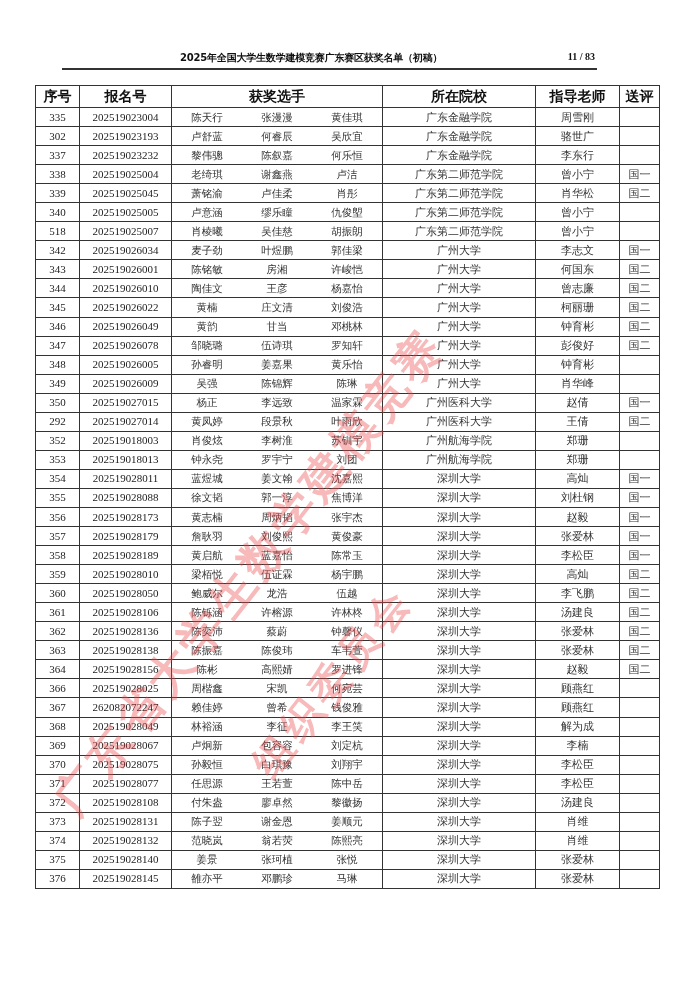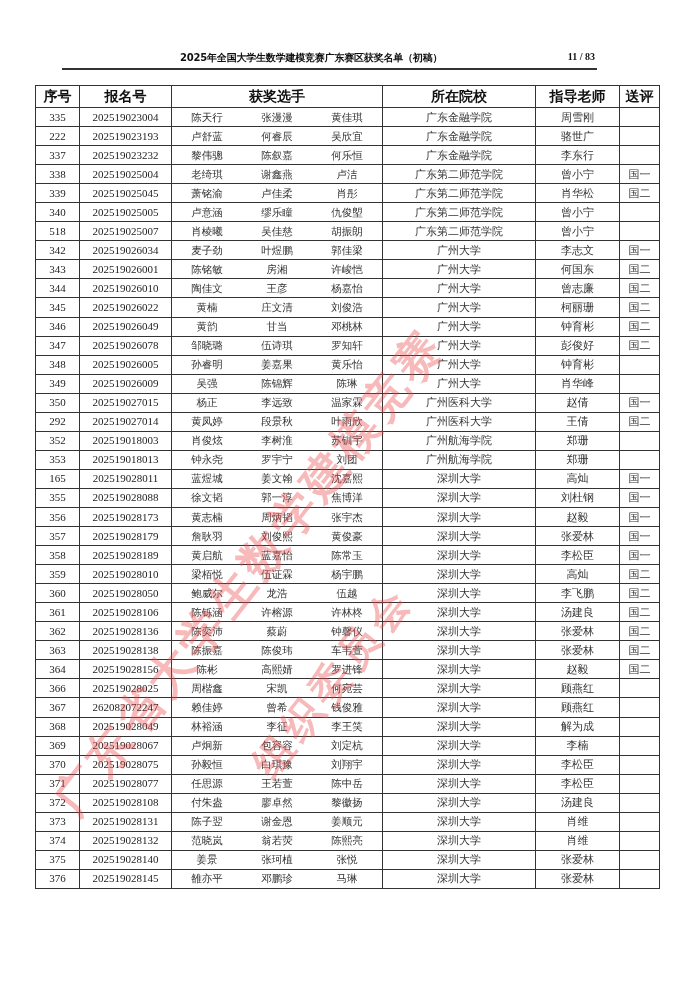--- a/index.html
+++ b/index.html
@@ -56,21 +56,21 @@
             <span>陈天行</span>
             <span>张漫漫</span>
             <span>黄佳琪</span>
           </div>
         </td>
         <td class="c-school">广东金融学院</td>
         <td class="c-teacher">周雪刚</td>
         <td class="c-award"></td>
       </tr>
       <tr>
-        <td class="c-seq">222</td>
+        <td class="c-seq">302</td>
         <td class="c-id">202519023193</td>
         <td class="c-names">
           <div class="names-wrap">
             <span>卢舒蓝</span>
             <span>何睿辰</span>
             <span>吴欣宜</span>
           </div>
         </td>
         <td class="c-school">广东金融学院</td>
         <td class="c-teacher">骆世广</td>
@@ -308,21 +308,21 @@
             <span>钟永尧</span>
             <span>罗宇宁</span>
             <span>刘团</span>
           </div>
         </td>
         <td class="c-school">广州航海学院</td>
         <td class="c-teacher">郑珊</td>
         <td class="c-award"></td>
       </tr>
       <tr>
-        <td class="c-seq">165</td>
+        <td class="c-seq">354</td>
         <td class="c-id">202519028011</td>
         <td class="c-names">
           <div class="names-wrap">
             <span>蓝煜城</span>
             <span>姜文翰</span>
             <span>沈嘉熙</span>
           </div>
         </td>
         <td class="c-school">深圳大学</td>
         <td class="c-teacher">高灿</td>

